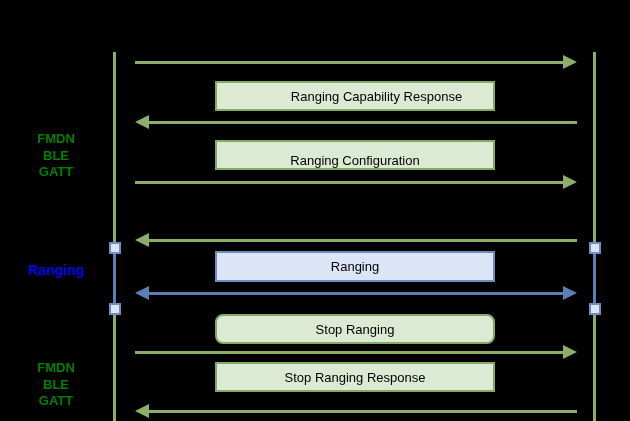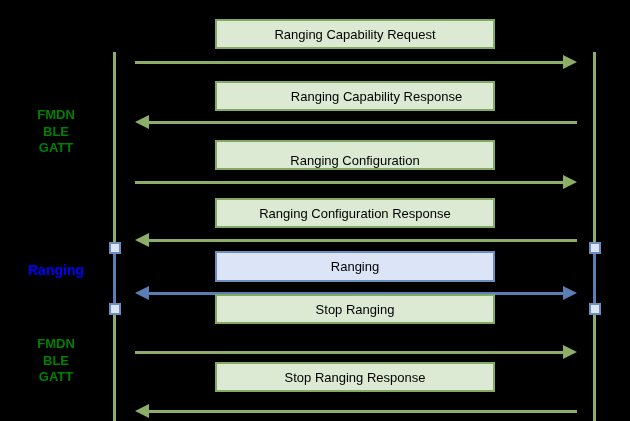--- a/index.html
+++ b/index.html
@@ -93,20 +93,21 @@
     position: absolute;
     left: 10px;
     width: 92px;
     text-align: center;
     font-weight: bold;
   }
   .side-label.green {
     color: var(--label-green, #008000);
     font-size: 13px;
     line-height: 16.5px;
+    margin-top: 24px;
   }
   .side-label.blue {
     color: var(--label-blue, #0000ff);
     font-size: 14px;
     line-height: 17px;
   }
 </style>
 </head>
 <body>
 
@@ -115,23 +116,20 @@
   <div class="lifeline left"></div>
   <div class="lifeline right"></div>
   <div class="lifeline-blue-seg left"></div>
   <div class="lifeline-blue-seg right"></div>
 
   <div class="activation" style="left:109px; top:242px;"></div>
   <div class="activation" style="left:109px; top:303px;"></div>
   <div class="activation" style="left:589px; top:242px;"></div>
   <div class="activation" style="left:589px; top:303px;"></div>
 
-  <div class="msg-box green" style="top:19px;">
-    <span>Ranging Capability Request</span>
-  </div>
   <div class="arrow green dir-right" style="top:55px;">
     <div class="shaft"></div>
     <div class="head point-right"></div>
   </div>
 
   <div class="msg-box green" style="top:81px;padding-left:43px;">
     <span>Ranging Capability Response</span>
   </div>
   <div class="arrow green dir-left" style="top:115px;">
     <div class="shaft"></div>
@@ -139,38 +137,35 @@
   </div>
 
   <div class="msg-box green" style="top:140px;align-items:flex-end;">
     <span>Ranging Configuration</span>
   </div>
   <div class="arrow green dir-right" style="top:175px;">
     <div class="shaft"></div>
     <div class="head point-right"></div>
   </div>
 
-  <div class="msg-box green" style="top:198px;">
-    <span>Ranging Configuration Response</span>
-  </div>
   <div class="arrow green dir-left" style="top:233px;">
     <div class="shaft"></div>
     <div class="head point-left"></div>
   </div>
 
   <div class="msg-box blue" style="top:251px; height:31px;">
     <span>Ranging</span>
   </div>
   <div class="arrow blue dir-both" style="top:286px;">
     <div class="shaft"></div>
     <div class="head point-left"></div>
     <div class="head point-right"></div>
   </div>
 
-  <div class="msg-box green" style="top:294px;">
+  <div class="msg-box green" style="top:314px;border-radius:8px;">
     <span>Stop Ranging</span>
   </div>
   <div class="arrow green dir-right" style="top:345px;">
     <div class="shaft"></div>
     <div class="head point-right"></div>
   </div>
 
   <div class="msg-box green" style="top:362px;">
     <span>Stop Ranging Response</span>
   </div>

